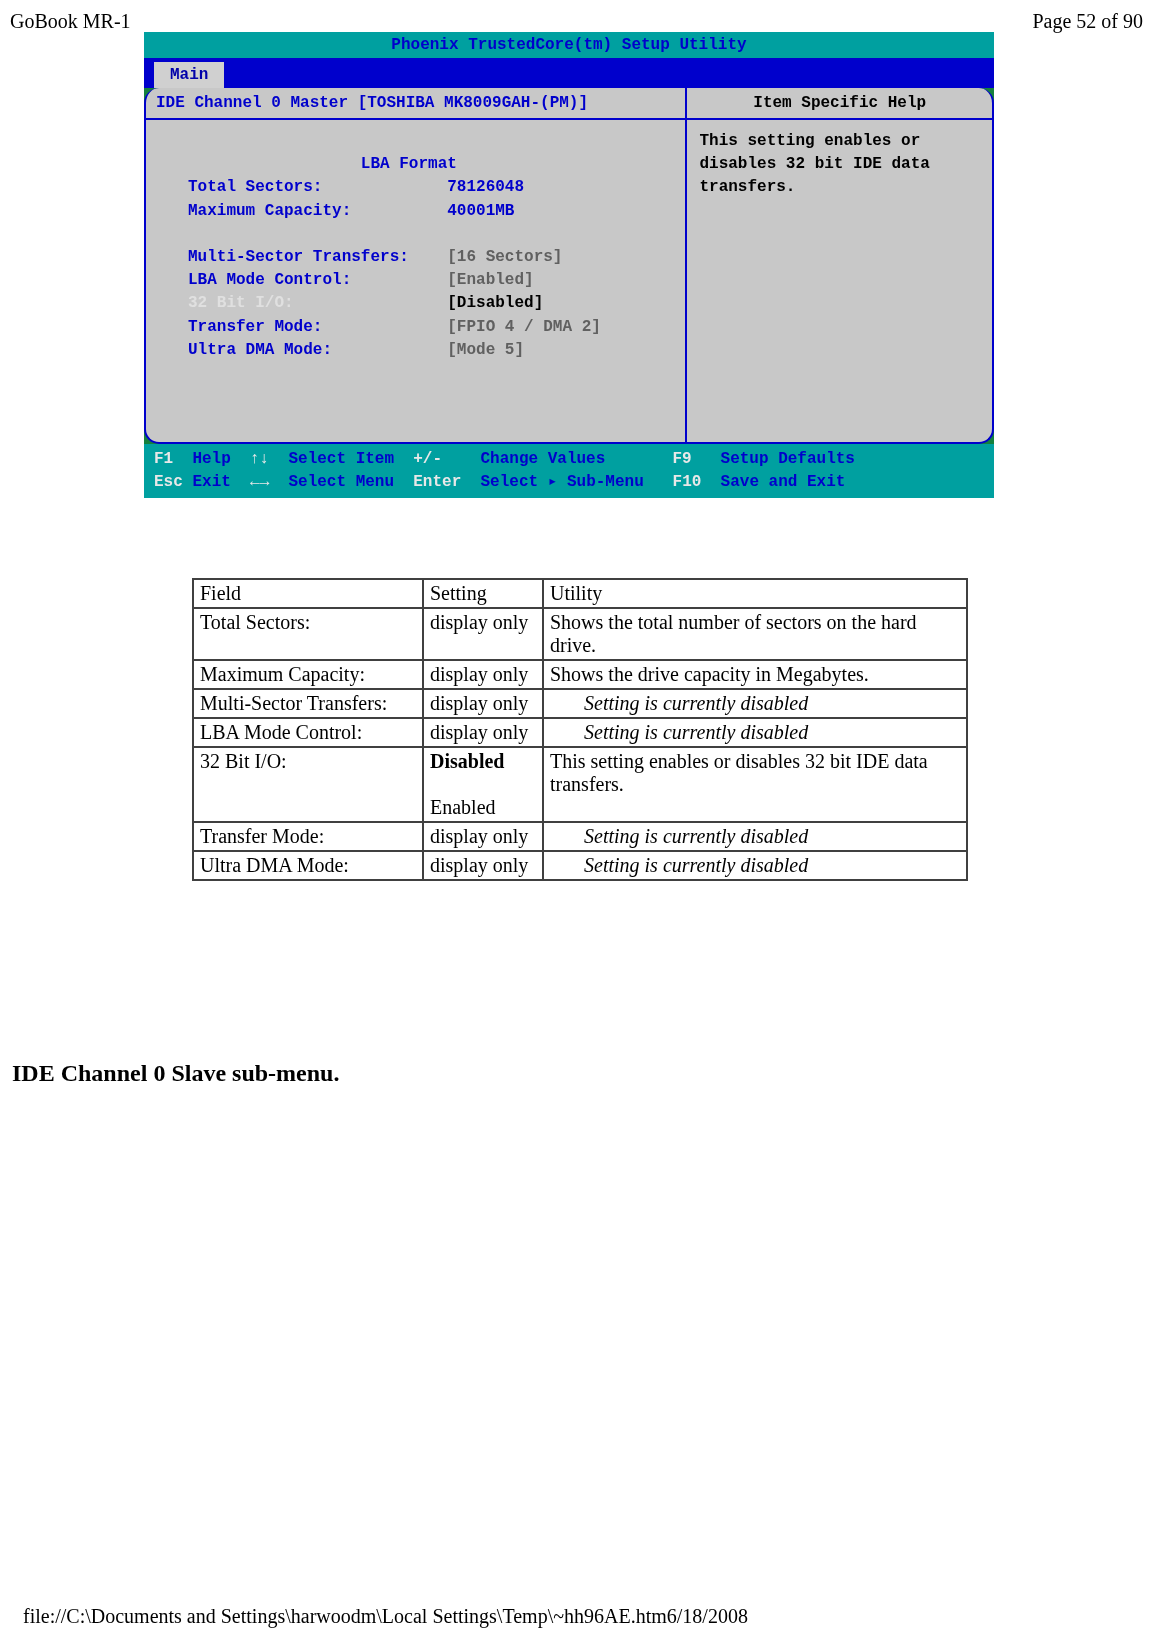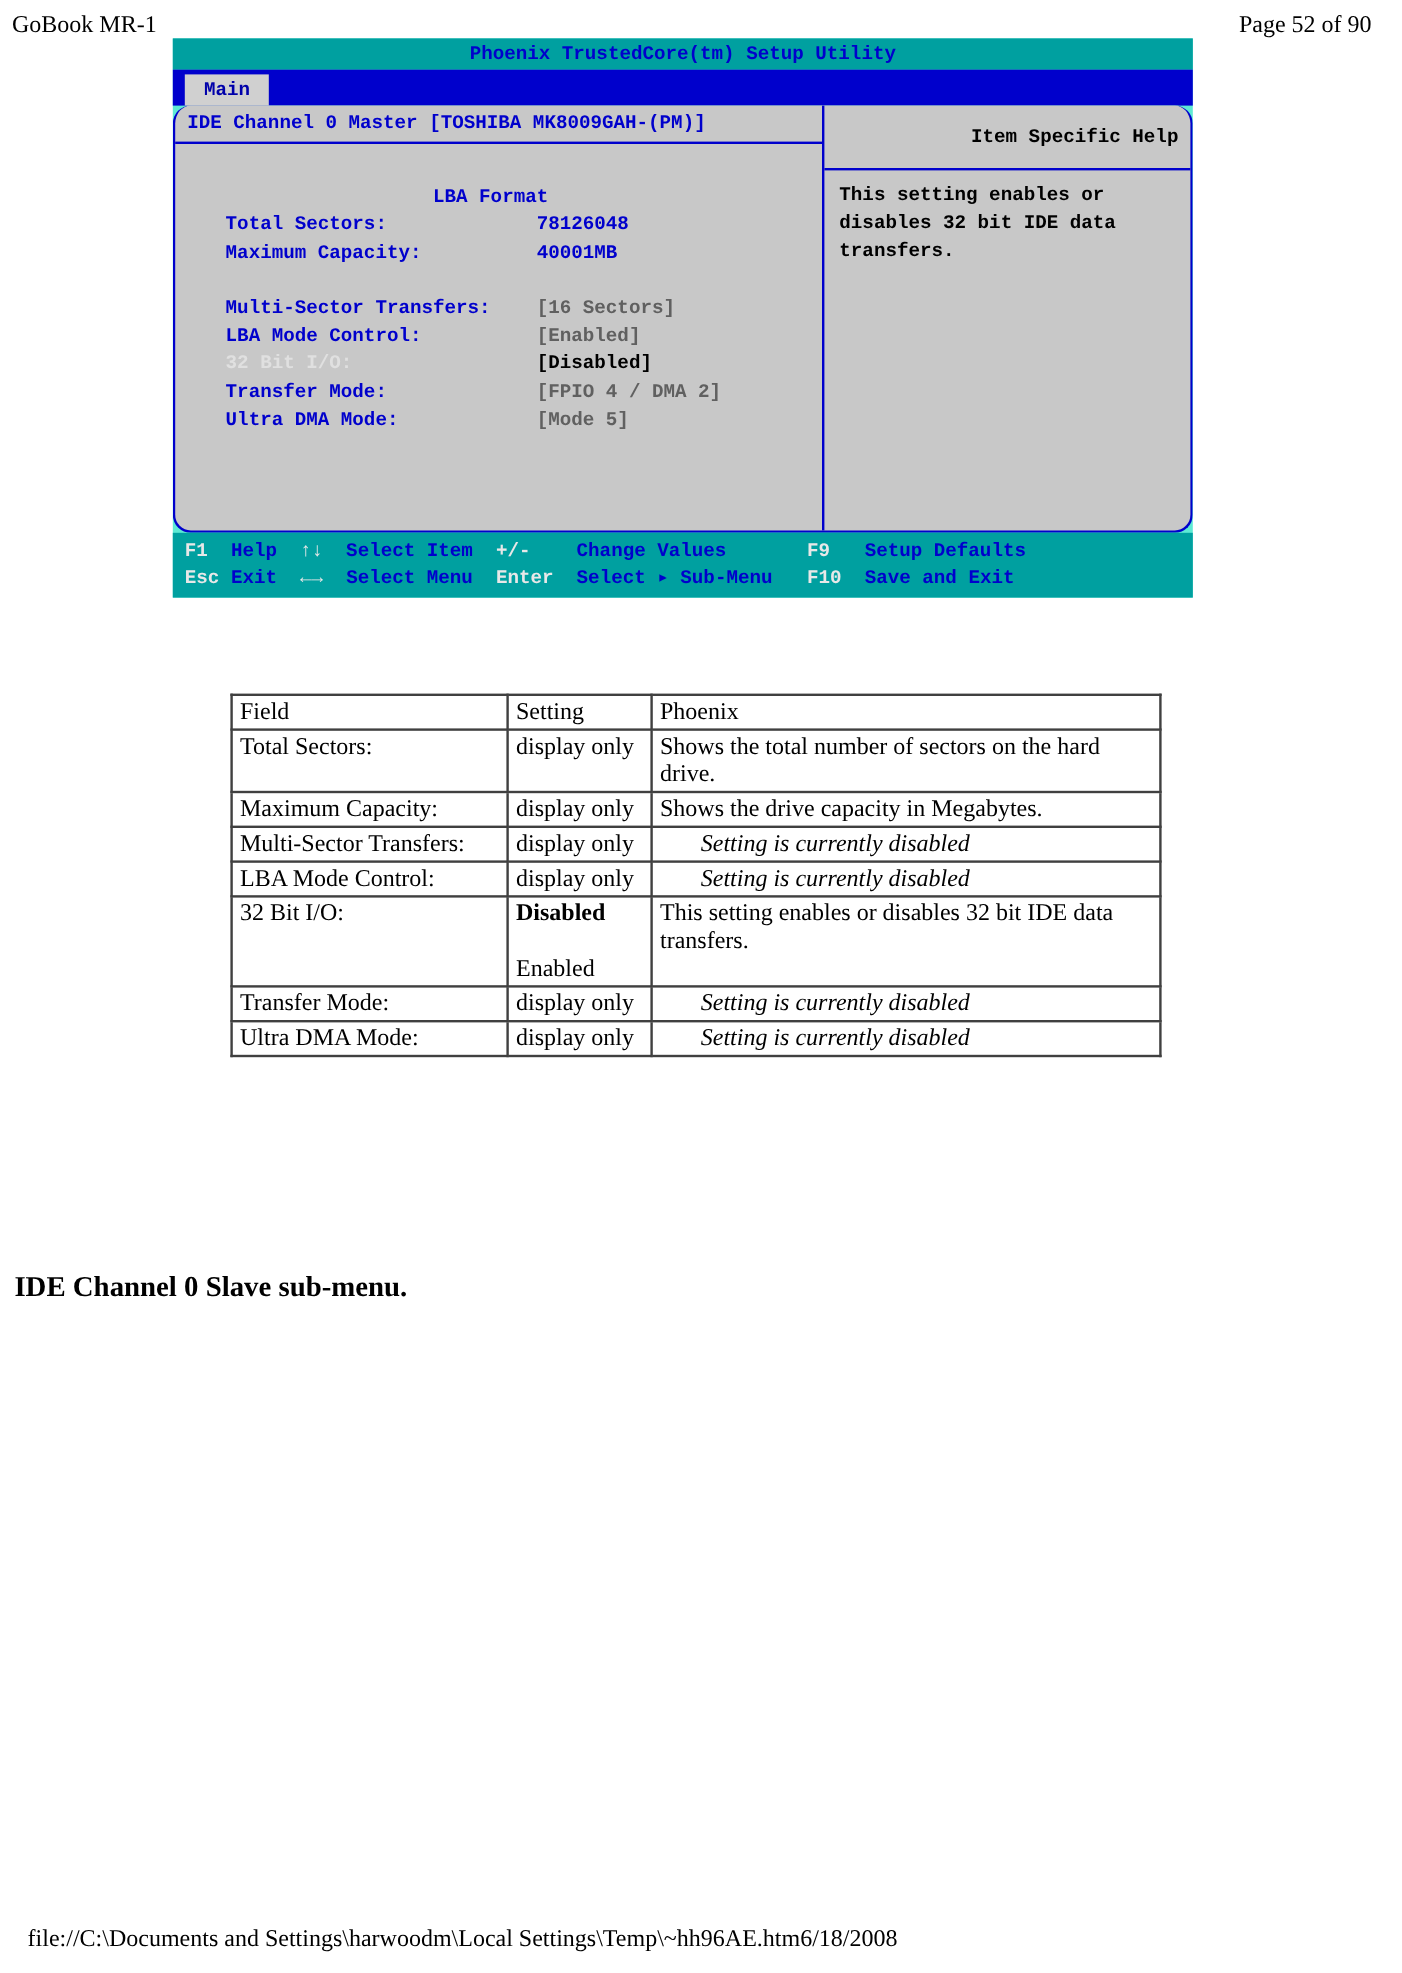--- a/index.html
+++ b/index.html
@@ -18,21 +18,21 @@
       right: 25px;
       display: flex;
       justify-content: space-between;
       font-size: 20px;
     }
     .bios-box {
       position: absolute;
       top: 32px;
       left: 144px;
       width: 850px;
-      background: #5eead4;
+      background: #15803d;
       font-family: "Courier New", monospace;
       font-size: 16px;
       font-weight: bold;
     }
     .bios-title {
       background: #00a0a0;
       color: #0000cc;
       text-align: center;
       padding: 4px 0;
     }
@@ -61,23 +61,23 @@
     }
     .bios-help-panel {
       flex: 1;
     }
     .bios-subheader {
       padding: 6px 10px;
       color: #0000cc;
       border-bottom: 2px solid #0000cc;
     }
     .bios-help-title {
-      padding: 17px 10px;
+      padding: 6px 10px;
       color: #000;
-      text-align: right;
+      text-align: center;
       border-bottom: 2px solid #0000cc;
     }
     .bios-body {
       padding: 10px 14px 80px 14px;
       color: #0000cc;
       white-space: pre;
       line-height: 1.45;
       min-height: 260px;
       margin-left: 28px;
     }
@@ -169,21 +169,21 @@
   </div>
   <div class="bios-footer"><span class="white">F1</span>  <span>Help</span>  <span class="white">↑↓</span>  <span>Select Item</span>  <span class="white">+/-</span>    <span>Change Values</span>       <span class="white">F9</span>   <span>Setup Defaults</span>
 <span class="white">Esc</span> <span>Exit</span>  <span class="white">←→</span>  <span>Select Menu</span>  <span class="white">Enter</span>  <span>Select ▸ Sub-Menu</span>   <span class="white">F10</span>  <span>Save and Exit</span></div>
 </div>
 
 <table class="doc-table">
   <tbody>
       <tr>
     <td class="col1">Field</td>
     <td class="col2">Setting</td>
-    <td>Phoenix</td>
+    <td>Utility</td>
   </tr>
   <tr>
     <td>Total Sectors:</td>
     <td>display only</td>
     <td>Shows the total number of sectors on the hard drive.</td>
   </tr>
   <tr>
     <td>Maximum Capacity:</td>
     <td>display only</td>
     <td>Shows the drive capacity in Megabytes.</td>

